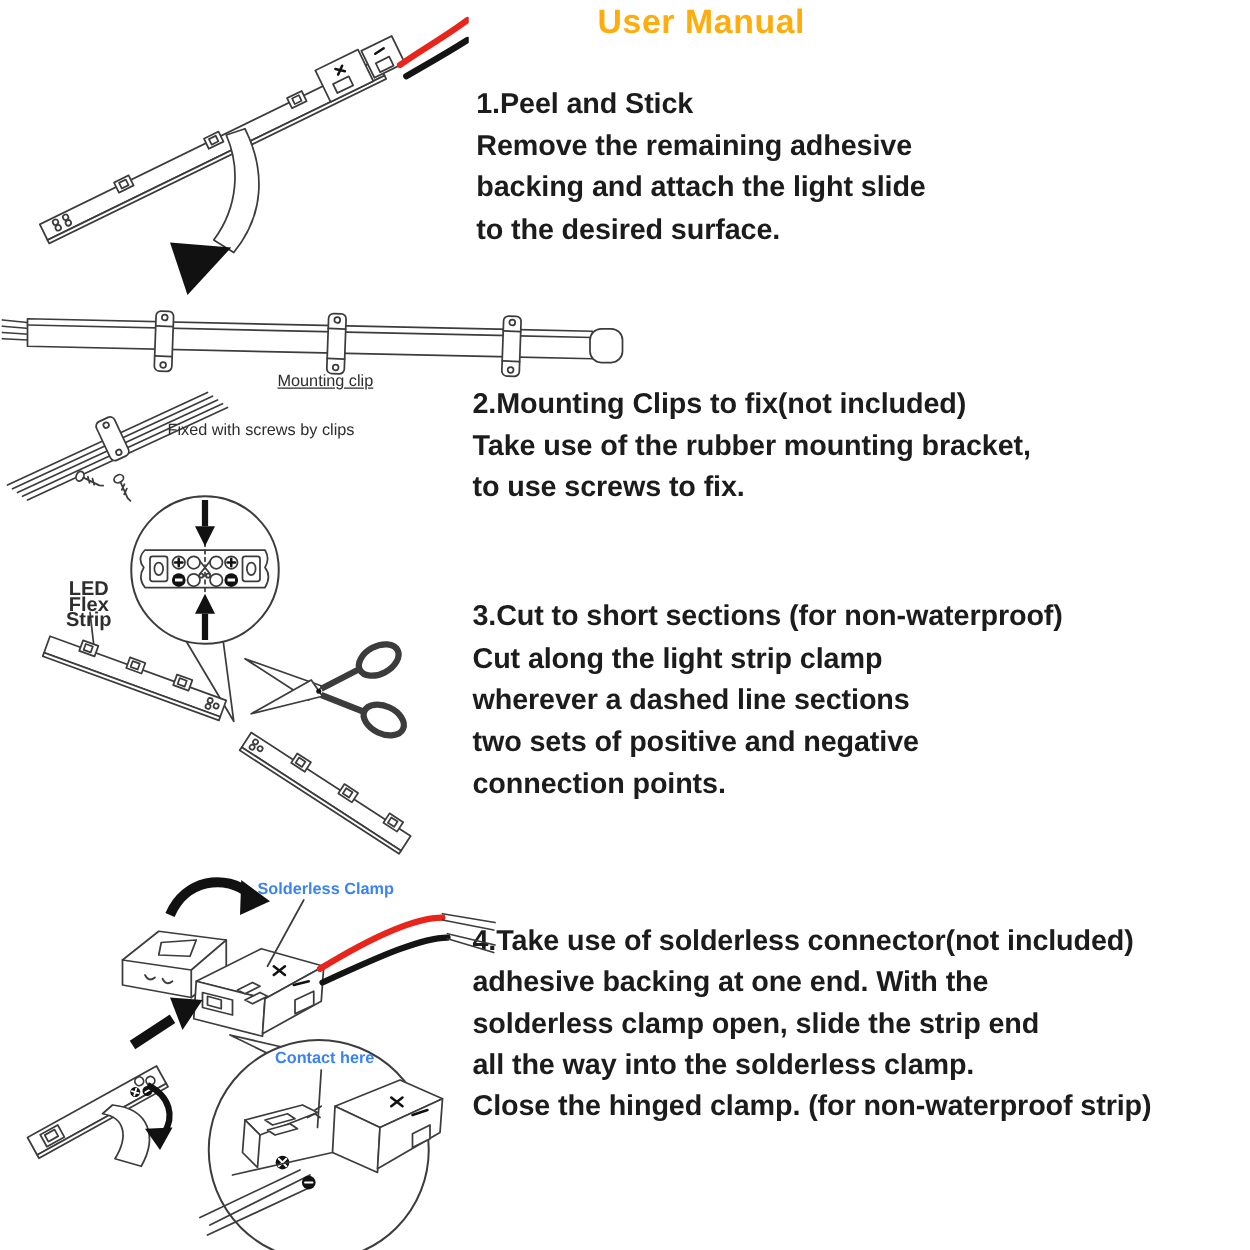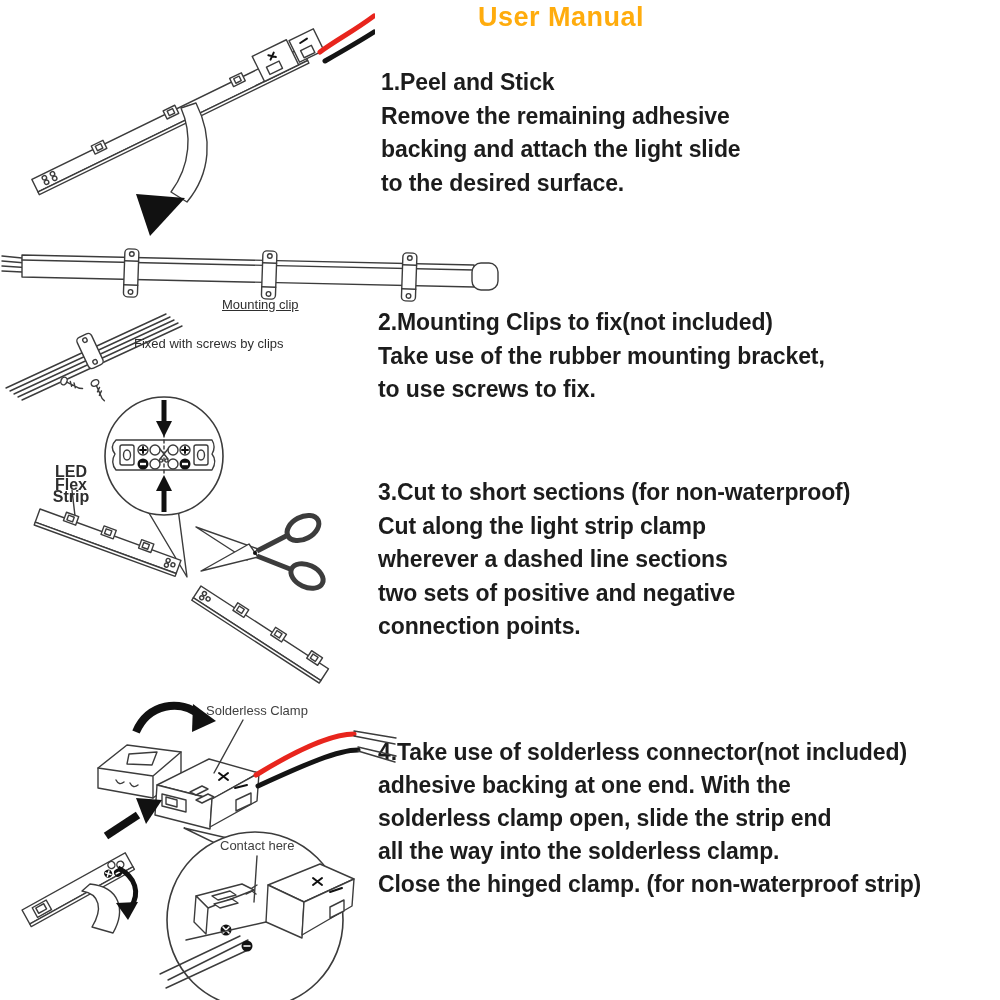--- a/index.html
+++ b/index.html
@@ -2,21 +2,21 @@
 <html><head>
 <meta charset="utf-8">
 <style>
   html,body{margin:0;padding:0;}
   body{width:1000px;height:1000px;background:#ffffff;position:relative;overflow:hidden;
        font-family:"Liberation Sans",sans-serif;color:#1c1c1c;}
   .abs{position:absolute;}
   .title{font-size:27px;font-weight:700;color:#FFAC0D;letter-spacing:.5px;white-space:nowrap;}
   .step-text{font-weight:700;font-size:23px;line-height:33.5px;letter-spacing:-.1px;white-space:nowrap;color:#1c1c1c;}
   .diag-label{font-size:13px;color:#2e2e2e;white-space:nowrap;z-index:5;}
-  .diag-label.bold{font-weight:400;color:#404040;}
+  .diag-label.bold{font-weight:700;color:#3b82f6;}
   .small-label{font-size:16px;line-height:12.5px;color:#2e2e2e;text-align:center;z-index:5;font-weight:600;}
   svg{position:absolute;}
   .s  {stroke:#3c3c3c;stroke-width:1.4;fill:none;stroke-linecap:round;stroke-linejoin:round;}
   .sf {stroke:#3c3c3c;stroke-width:1.4;fill:#ffffff;stroke-linejoin:round;}
   .sf16{stroke-width:1.6;}
   .s2 {stroke:#111;stroke-width:2;fill:none;stroke-linecap:round;}
   .s5 {stroke:#3c3c3c;stroke-width:5;fill:none;}
   .blk{fill:#111;stroke:none;}
   .w15{stroke:#fff;stroke-width:1.5;fill:none;stroke-linecap:round;}
   .thick{stroke:#111;stroke-width:5;fill:none;}

